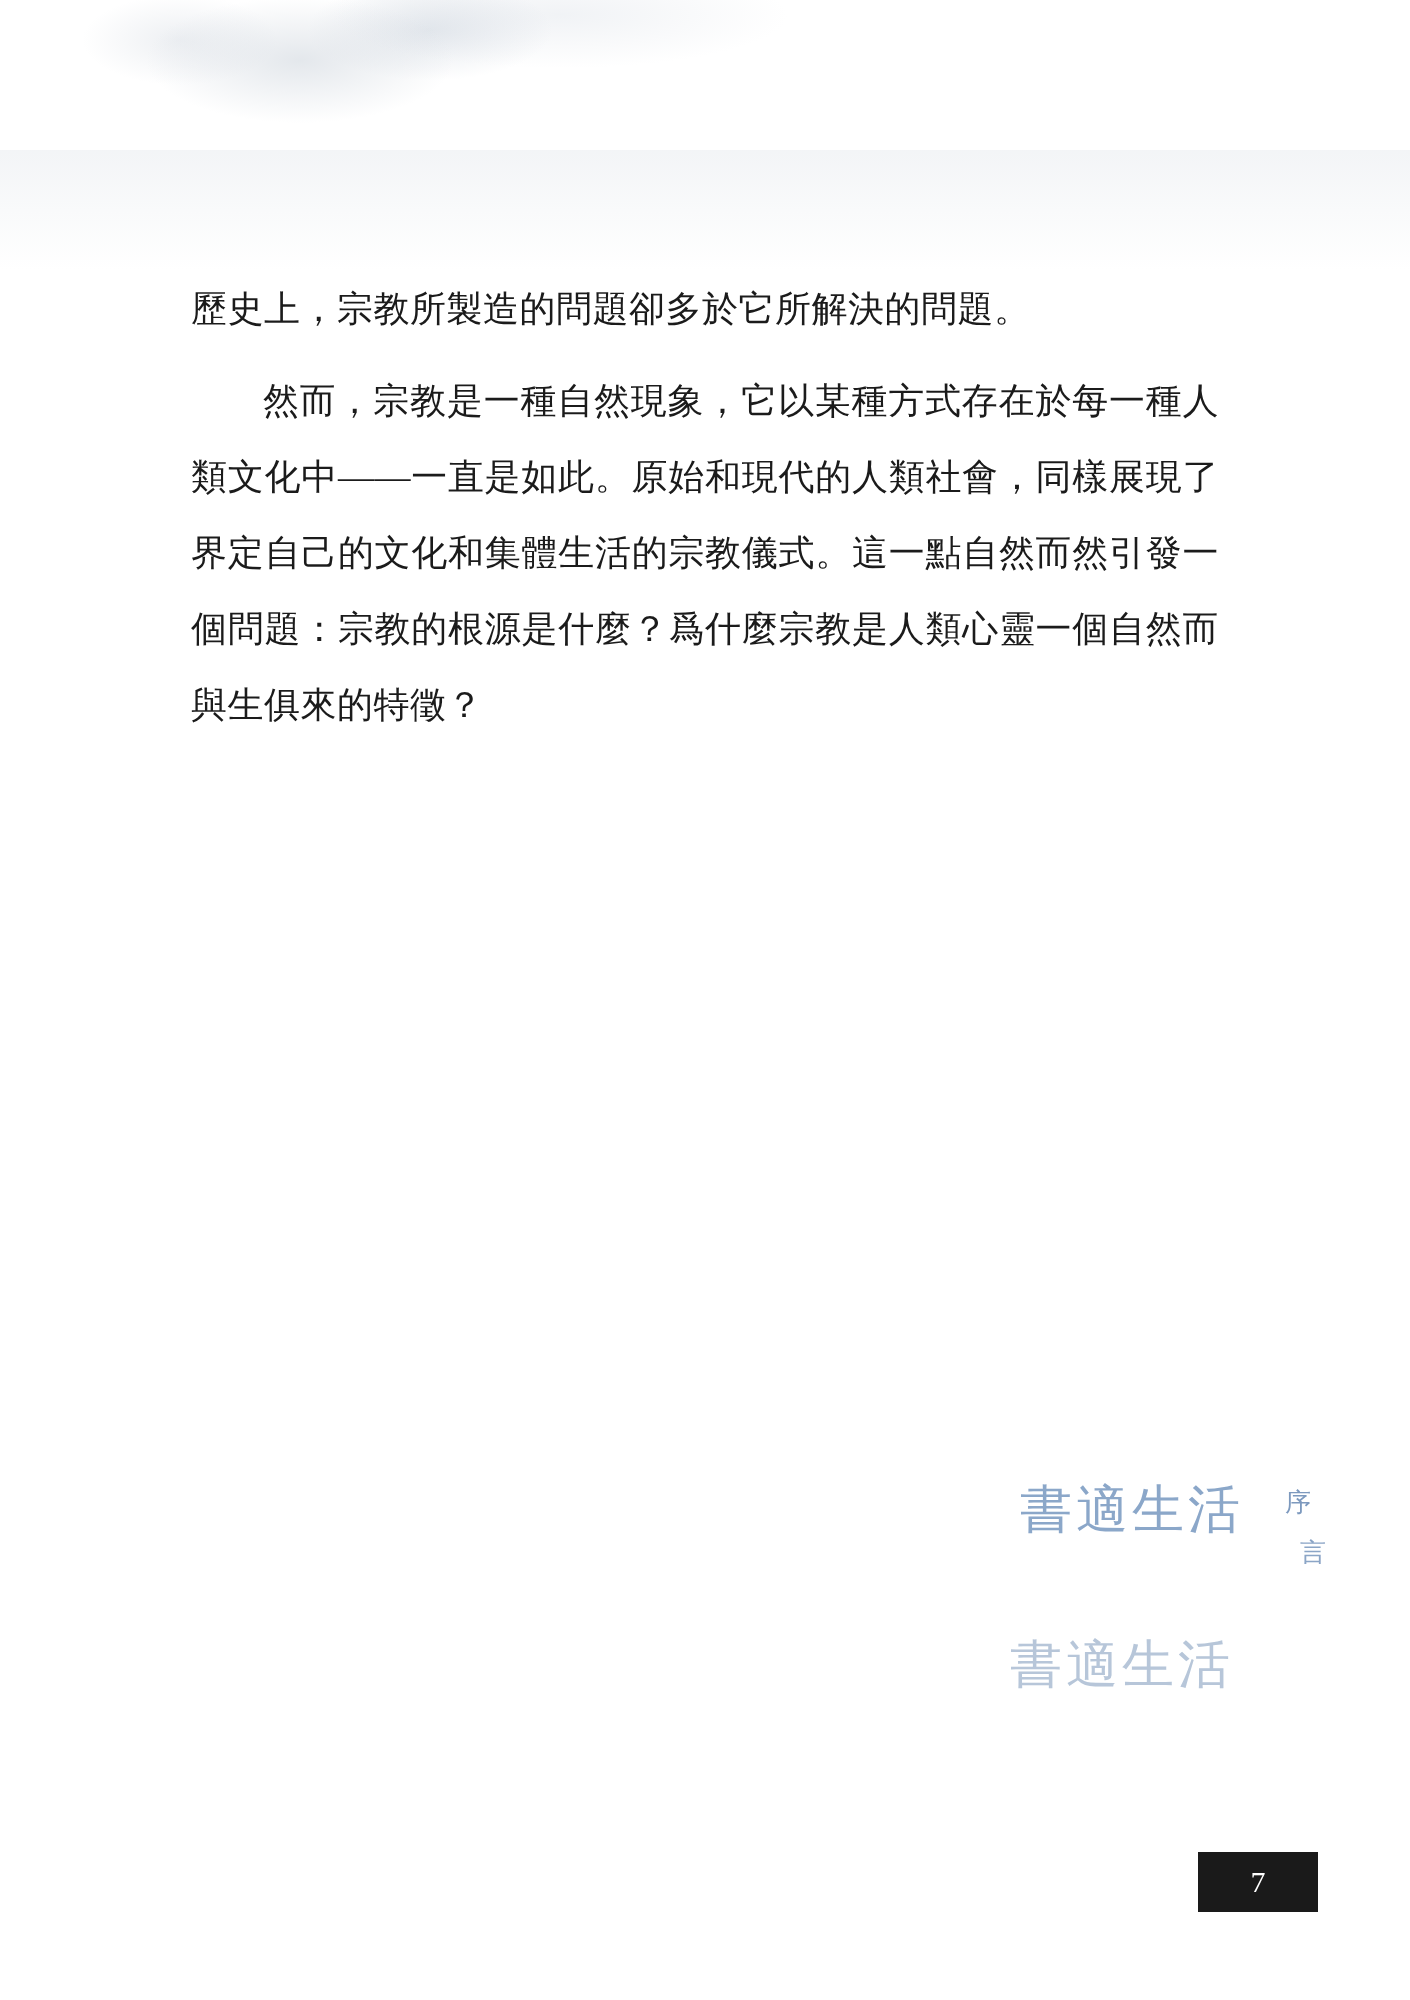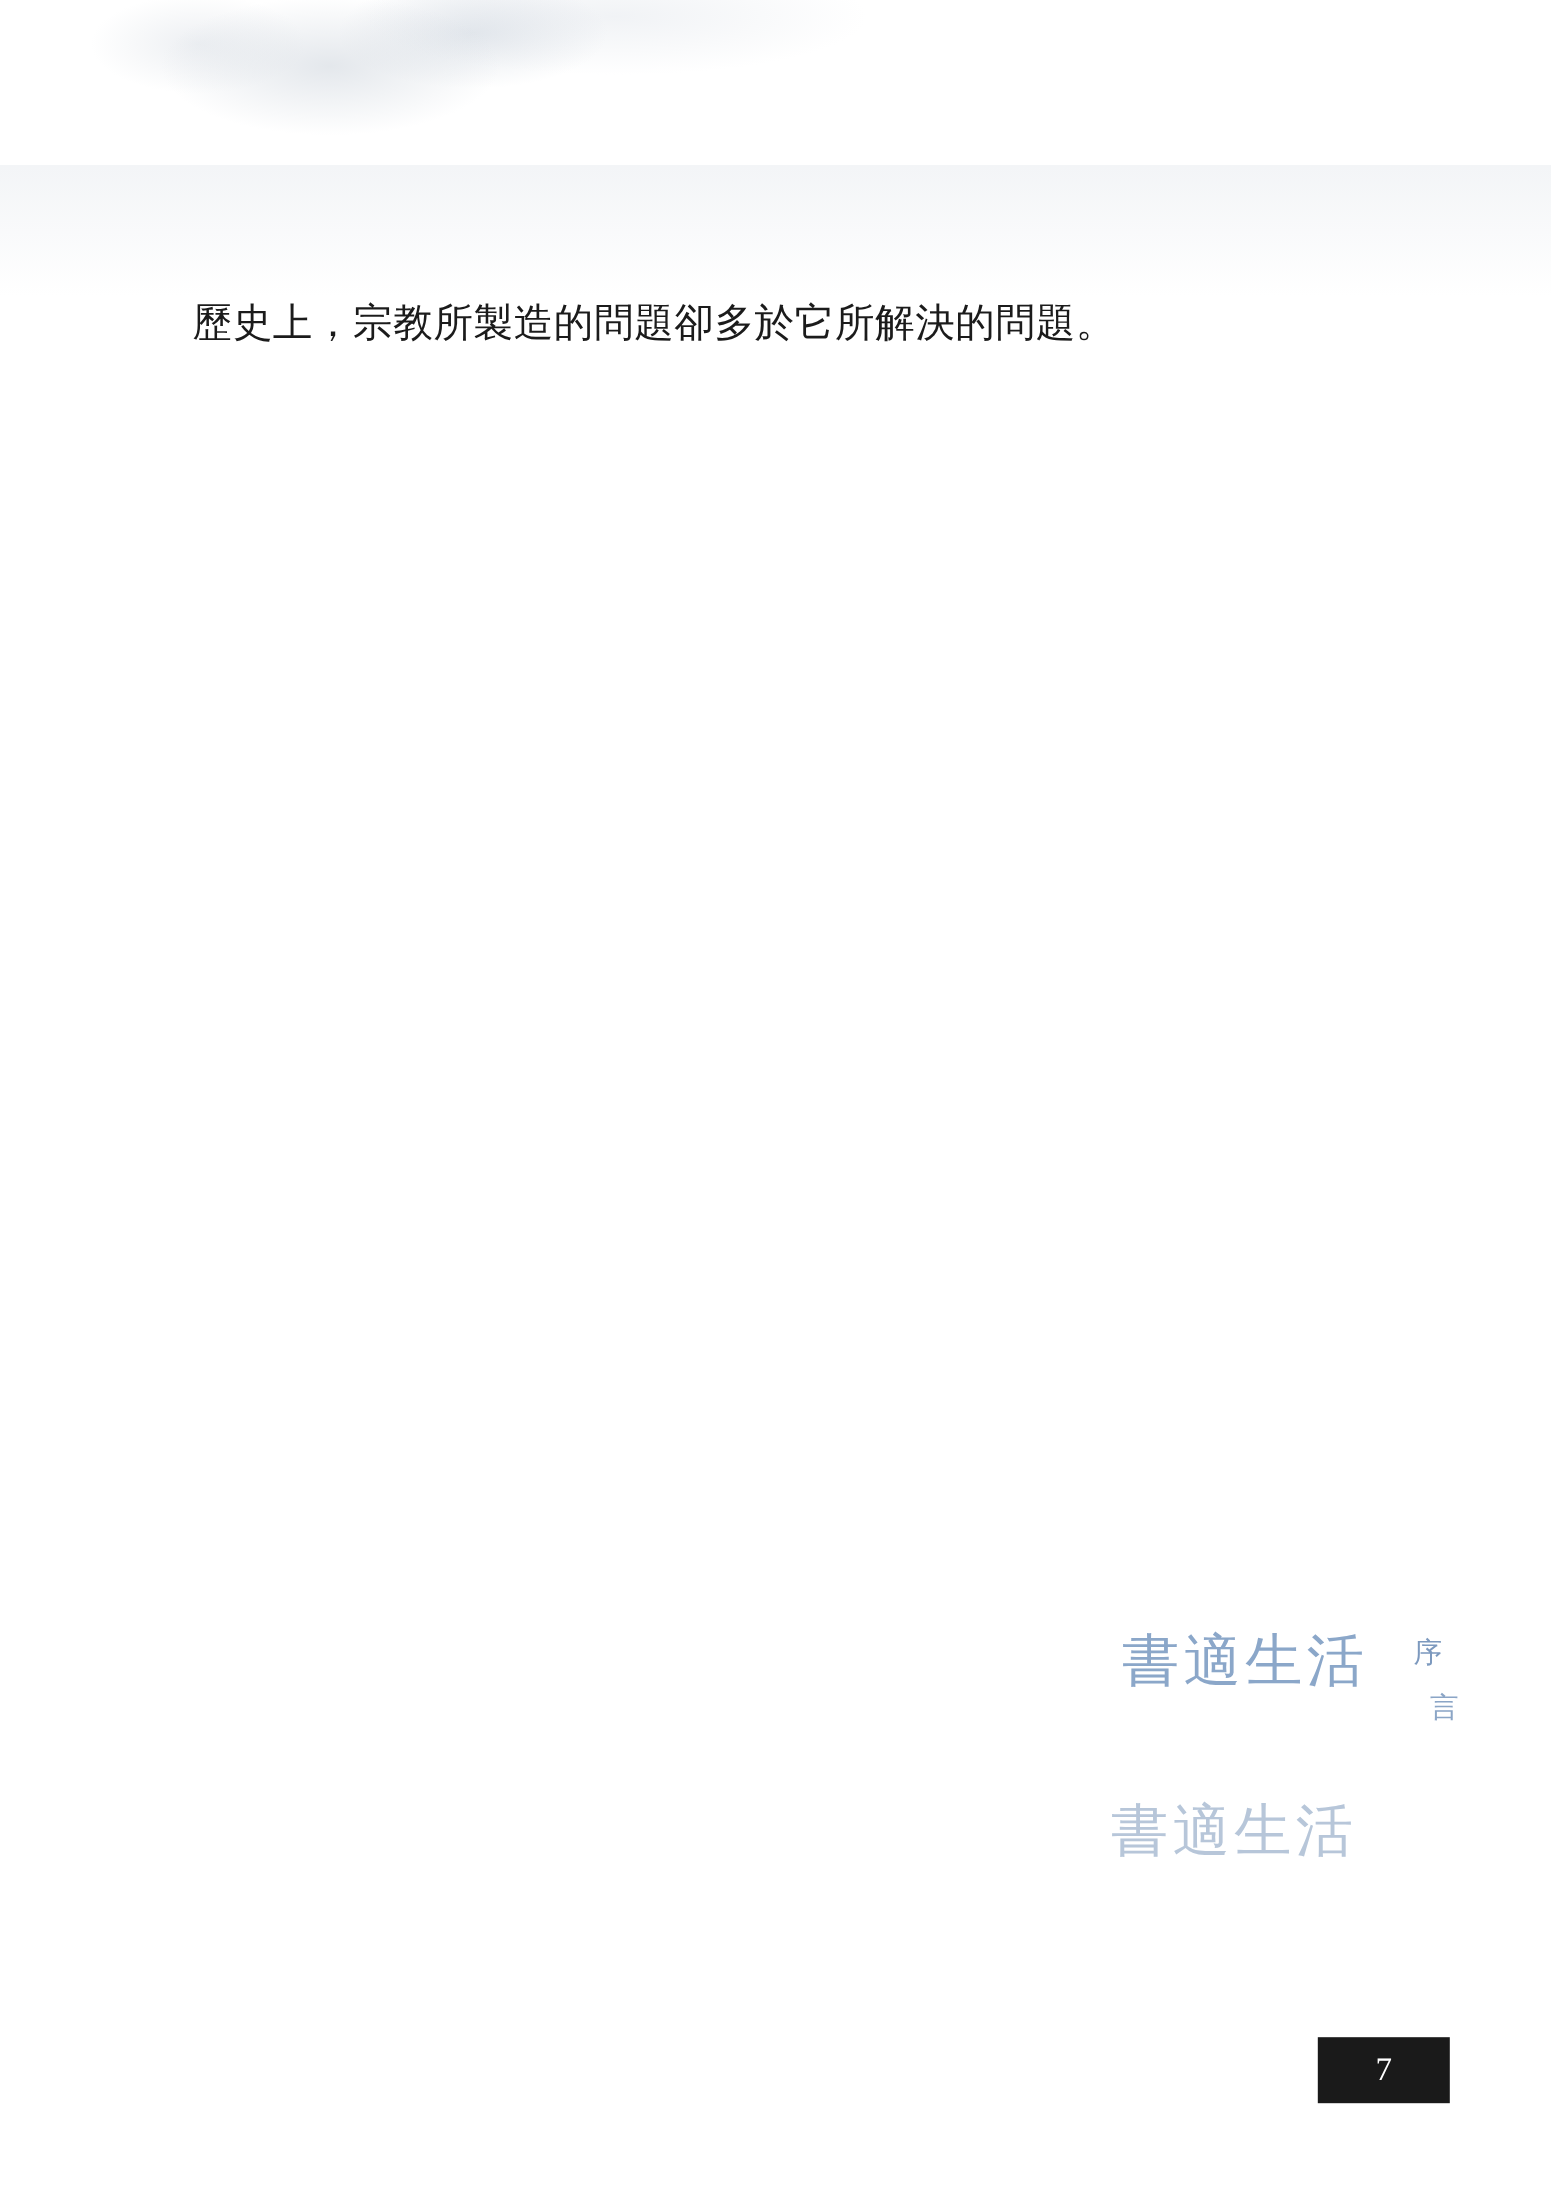--- a/index.html
+++ b/index.html
@@ -45,21 +45,21 @@
     top: 255px;
     width: 1060px;
   }
   .para {
     font-size: 36px;
     line-height: 76px;
     color: #1b1b1b;
     letter-spacing: 0.5px;
     text-align: justify;
     text-justify: inter-ideograph;
-    margin: 0;
+    margin: 16px;
   }
   .para.indent {
     text-indent: 2em;
   }
 
   
   .watermark {
     position: absolute;
     color: #8fa6c4;
     font-family: "Liberation Serif", serif;
@@ -116,20 +116,21 @@
 </style>
 </head>
 <body>
 
 <div class="page">
 
   <div class="cloud-wash"></div>
 
   <div class="text-block">
     <p class="para">歷史上，宗教所製造的問題卻多於它所解決的問題。</p>
+    <p class="para indent">然而，宗教是一種自然現象，它以某種方式存在於每一種人類文化中——一直是如此。原始和現代的人類社會，同樣展現了界定自己的文化和集體生活的宗教儀式。這一點自然而然引發一個問題：宗教的根源是什麼？爲什麼宗教是人類心靈一個自然而與生俱來的特徵？</p>
   </div>
 
   <div class="watermark wm-1">書適生活</div>
   <div class="watermark wm-2">書適生活</div>
   <div class="watermark wm-3">序</div>
   <div class="watermark wm-4">言</div>
 
   <div class="page-number-box">7</div>
 
 </div>

